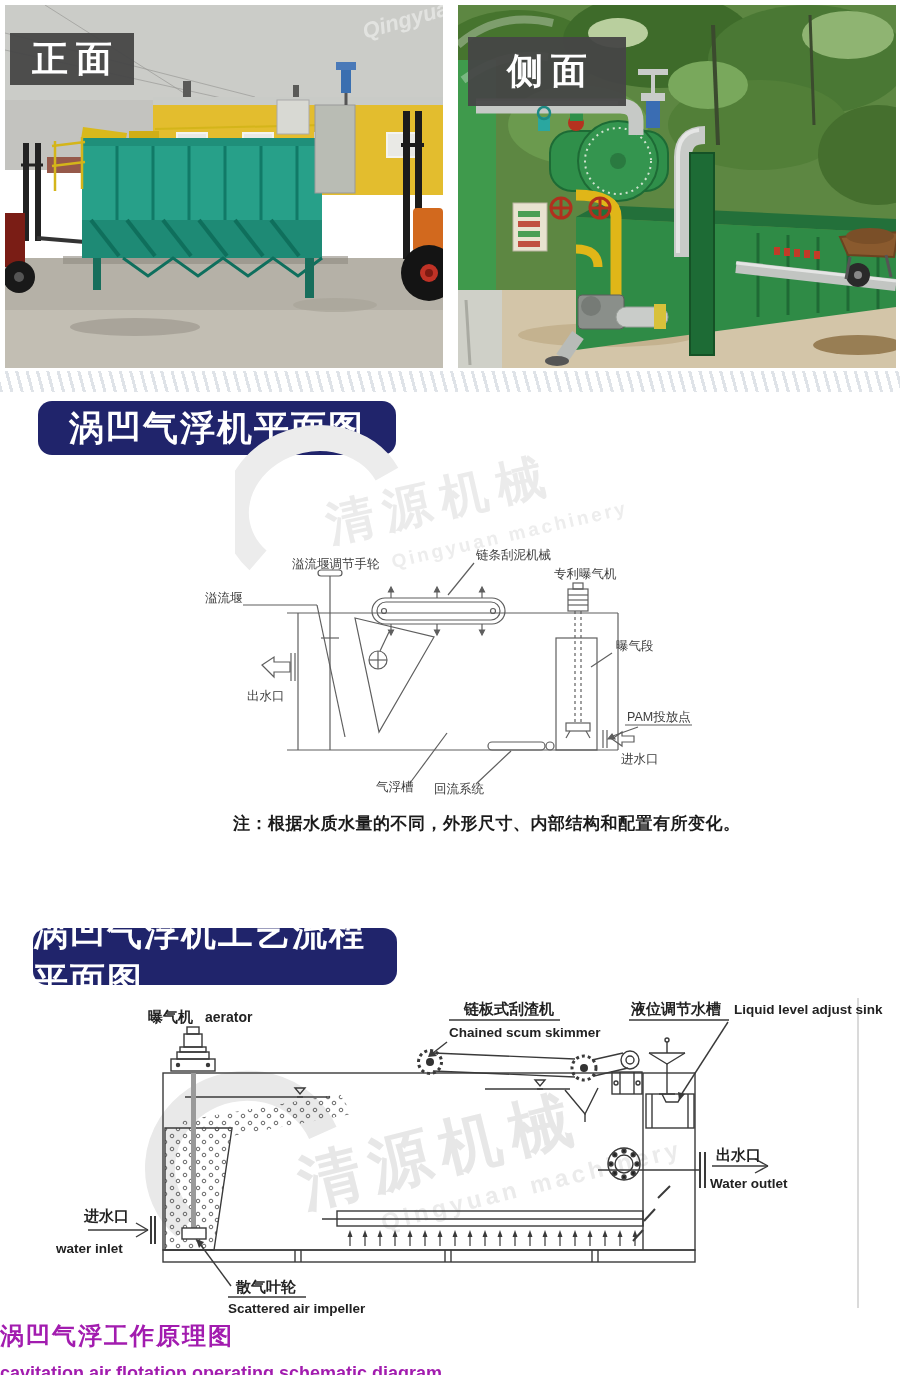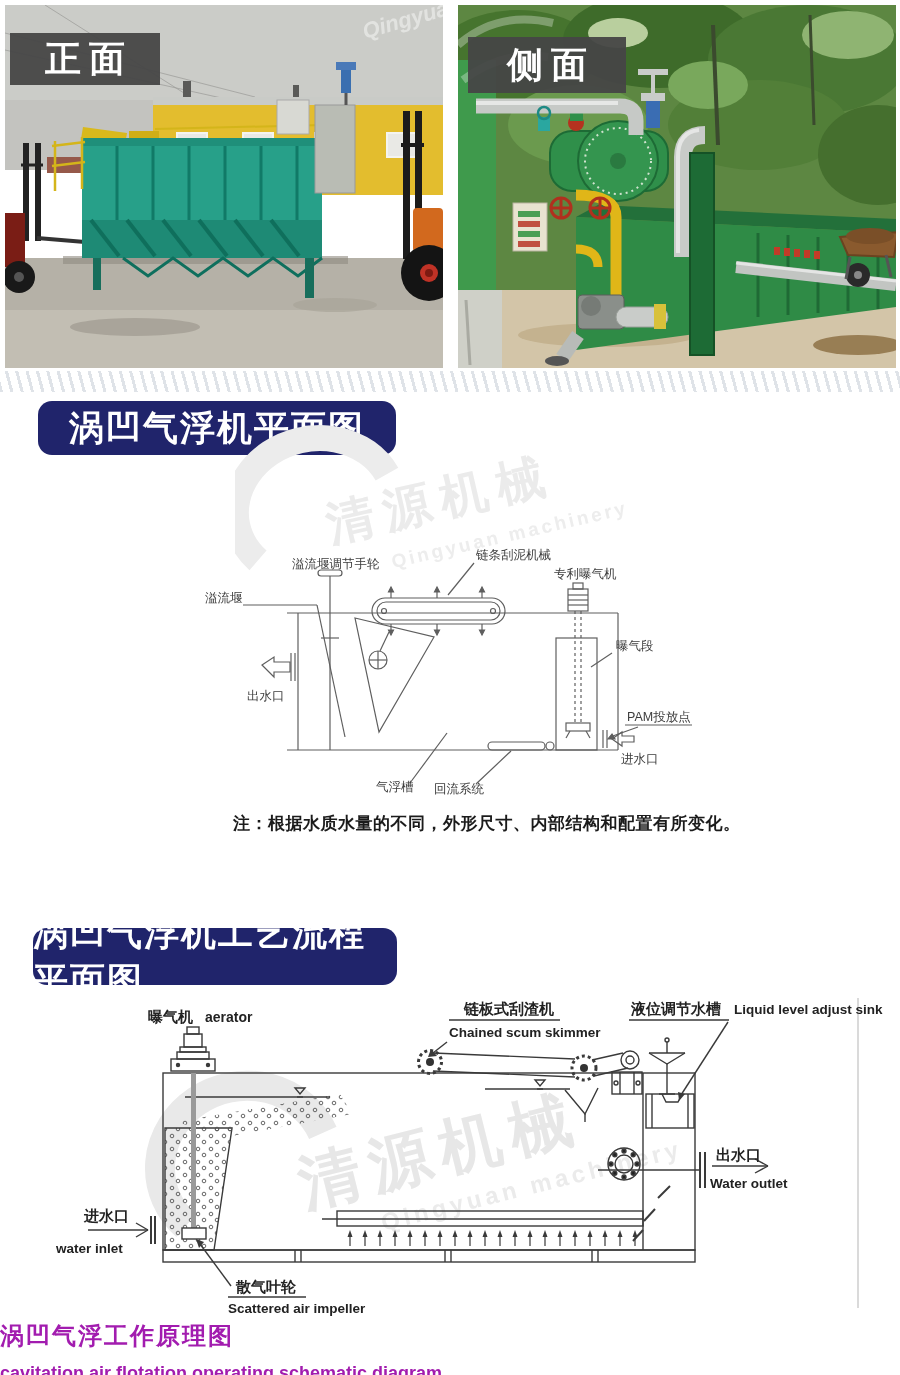--- a/index.html
+++ b/index.html
@@ -5,22 +5,22 @@
   * { margin:0; padding:0; box-sizing:border-box; }
   html,body { background:#fff; }
   body { font-family:"Liberation Sans", sans-serif; }
   .page { position:relative; width:900px; height:1375px; margin:0 auto; background:#ffffff; overflow:hidden; }
   .photo { position:absolute; top:5px; width:438px; height:363px; }
   .photo svg { display:block; width:100%; height:100%; }
   .photo-left  { left:5px; }
   .photo-right { left:458px; }
   .chip { position:absolute; background:rgba(70,70,70,0.95); color:#fff; display:flex; align-items:center; justify-content:center;
           font-size:36px; font-weight:700; letter-spacing:8px; padding-left:8px; }
-  .chip-front { left:10px; top:33px; width:150px; height:52px; }
-  .chip-side  { left:468px; top:37px; width:158px; height:56px; }
+  .chip-front { left:10px; top:33px; width:124px; height:52px; }
+  .chip-side  { left:468px; top:37px; width:158px; height:69px; }
   .hatch { position:absolute; left:0; top:371px; width:900px; height:21px;
            background:repeating-linear-gradient(75deg, #dfe3e8 0 3px, #ffffff 3px 10px); }
   .banner { position:absolute; background:#20246b; border-radius:14px; color:#fff; display:flex; align-items:center; justify-content:center;
             font-weight:800; font-size:35px; letter-spacing:2px; }
   .banner-1 { left:38px; top:401px; width:358px; height:54px; }
   .banner-2 { left:33px; top:928px; width:364px; height:57px; }
   .wm1 { position:absolute; left:235px; top:412px; width:480px; height:175px; z-index:0; }
   .diagram { position:absolute; left:0; width:900px; z-index:1; }
   .diagram-1 { top:545px; height:260px; }
   .diagram-2 { top:990px; height:328px; }

